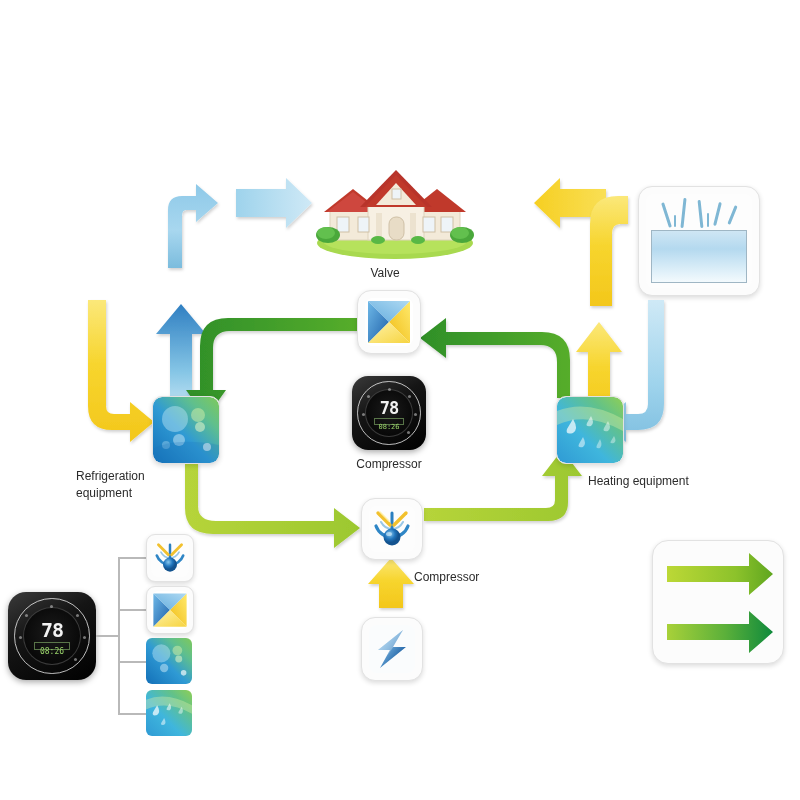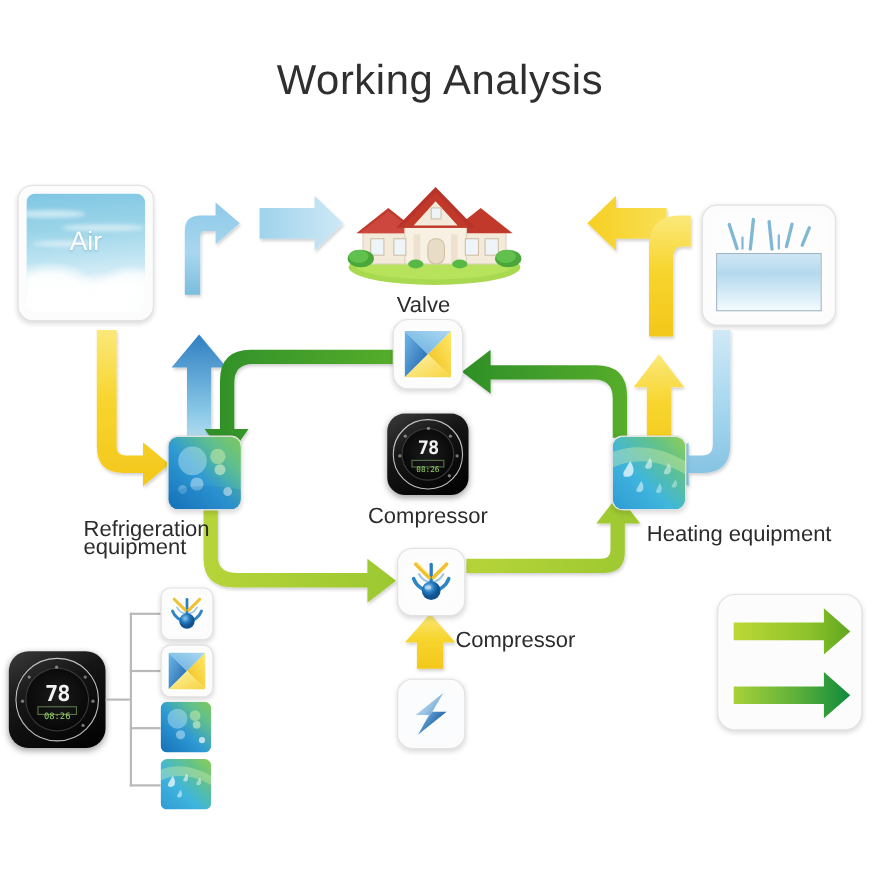--- a/index.html
+++ b/index.html
@@ -63,21 +63,21 @@
   .water-label{
     position:absolute;left:0;top:52%;width:100%;text-align:center;
     color:#1a1a1a;font-size:25px;
   }
 
   
   #house{position:absolute;}
   
   .cap{
     position:absolute;
-    color:#2b2b2b;font-size:20px;white-space:nowrap;
+    color:#2b2b2b;font-size:12px;white-space:nowrap;
     line-height:1.12;
   }
   .cap.center{text-align:center;}
 
   
   .thermo{
     position:absolute;
     background:linear-gradient(150deg,#3a3a3a 0%,#151515 40%,#000 100%);
     border-radius:16px;
     box-shadow:0 2px 6px rgba(0,0,0,.35);
@@ -114,32 +114,21 @@
   
   .lline{position:absolute;background:#b9b9b9;}
 
   svg{display:block;overflow:visible;}
 </style>
 </head>
 <body>
 
 <div id="stage">
 
-  <div id="title">Working Analysis</div>
-
-  <div class="tile" style="left:16px;top:168px;width:122px;height:122px;">
-    <div class="inner">
-      <div class="air-sky">
-        <div class="air-streak" style="left:-10%;top:14%;width:60%;height:7px;"></div>
-        <div class="air-streak" style="left:30%;top:26%;width:70%;height:6px;"></div>
-        <div class="air-streak" style="left:5%;top:40%;width:55%;height:5px;"></div>
-        <div class="air-label">Air</div>
-      </div>
-    </div>
-  </div>
+
 
   <div class="tile" style="left:638px;top:186px;width:120px;height:108px;">
     <div class="inner">
       <div class="water-wrap">
         <div class="splash" style="left:18%;top:8%;width:3px;height:26px;transform:rotate(-18deg);"></div>
         <div class="splash" style="left:34%;top:4%;width:3px;height:30px;transform:rotate(6deg);"></div>
         <div class="splash" style="left:50%;top:6%;width:3px;height:28px;transform:rotate(-6deg);"></div>
         <div class="splash" style="left:66%;top:9%;width:3px;height:24px;transform:rotate(14deg);"></div>
         <div class="splash" style="left:80%;top:12%;width:3px;height:20px;transform:rotate(22deg);"></div>
         <div class="splash" style="left:26%;top:22%;width:2px;height:12px;"></div>

